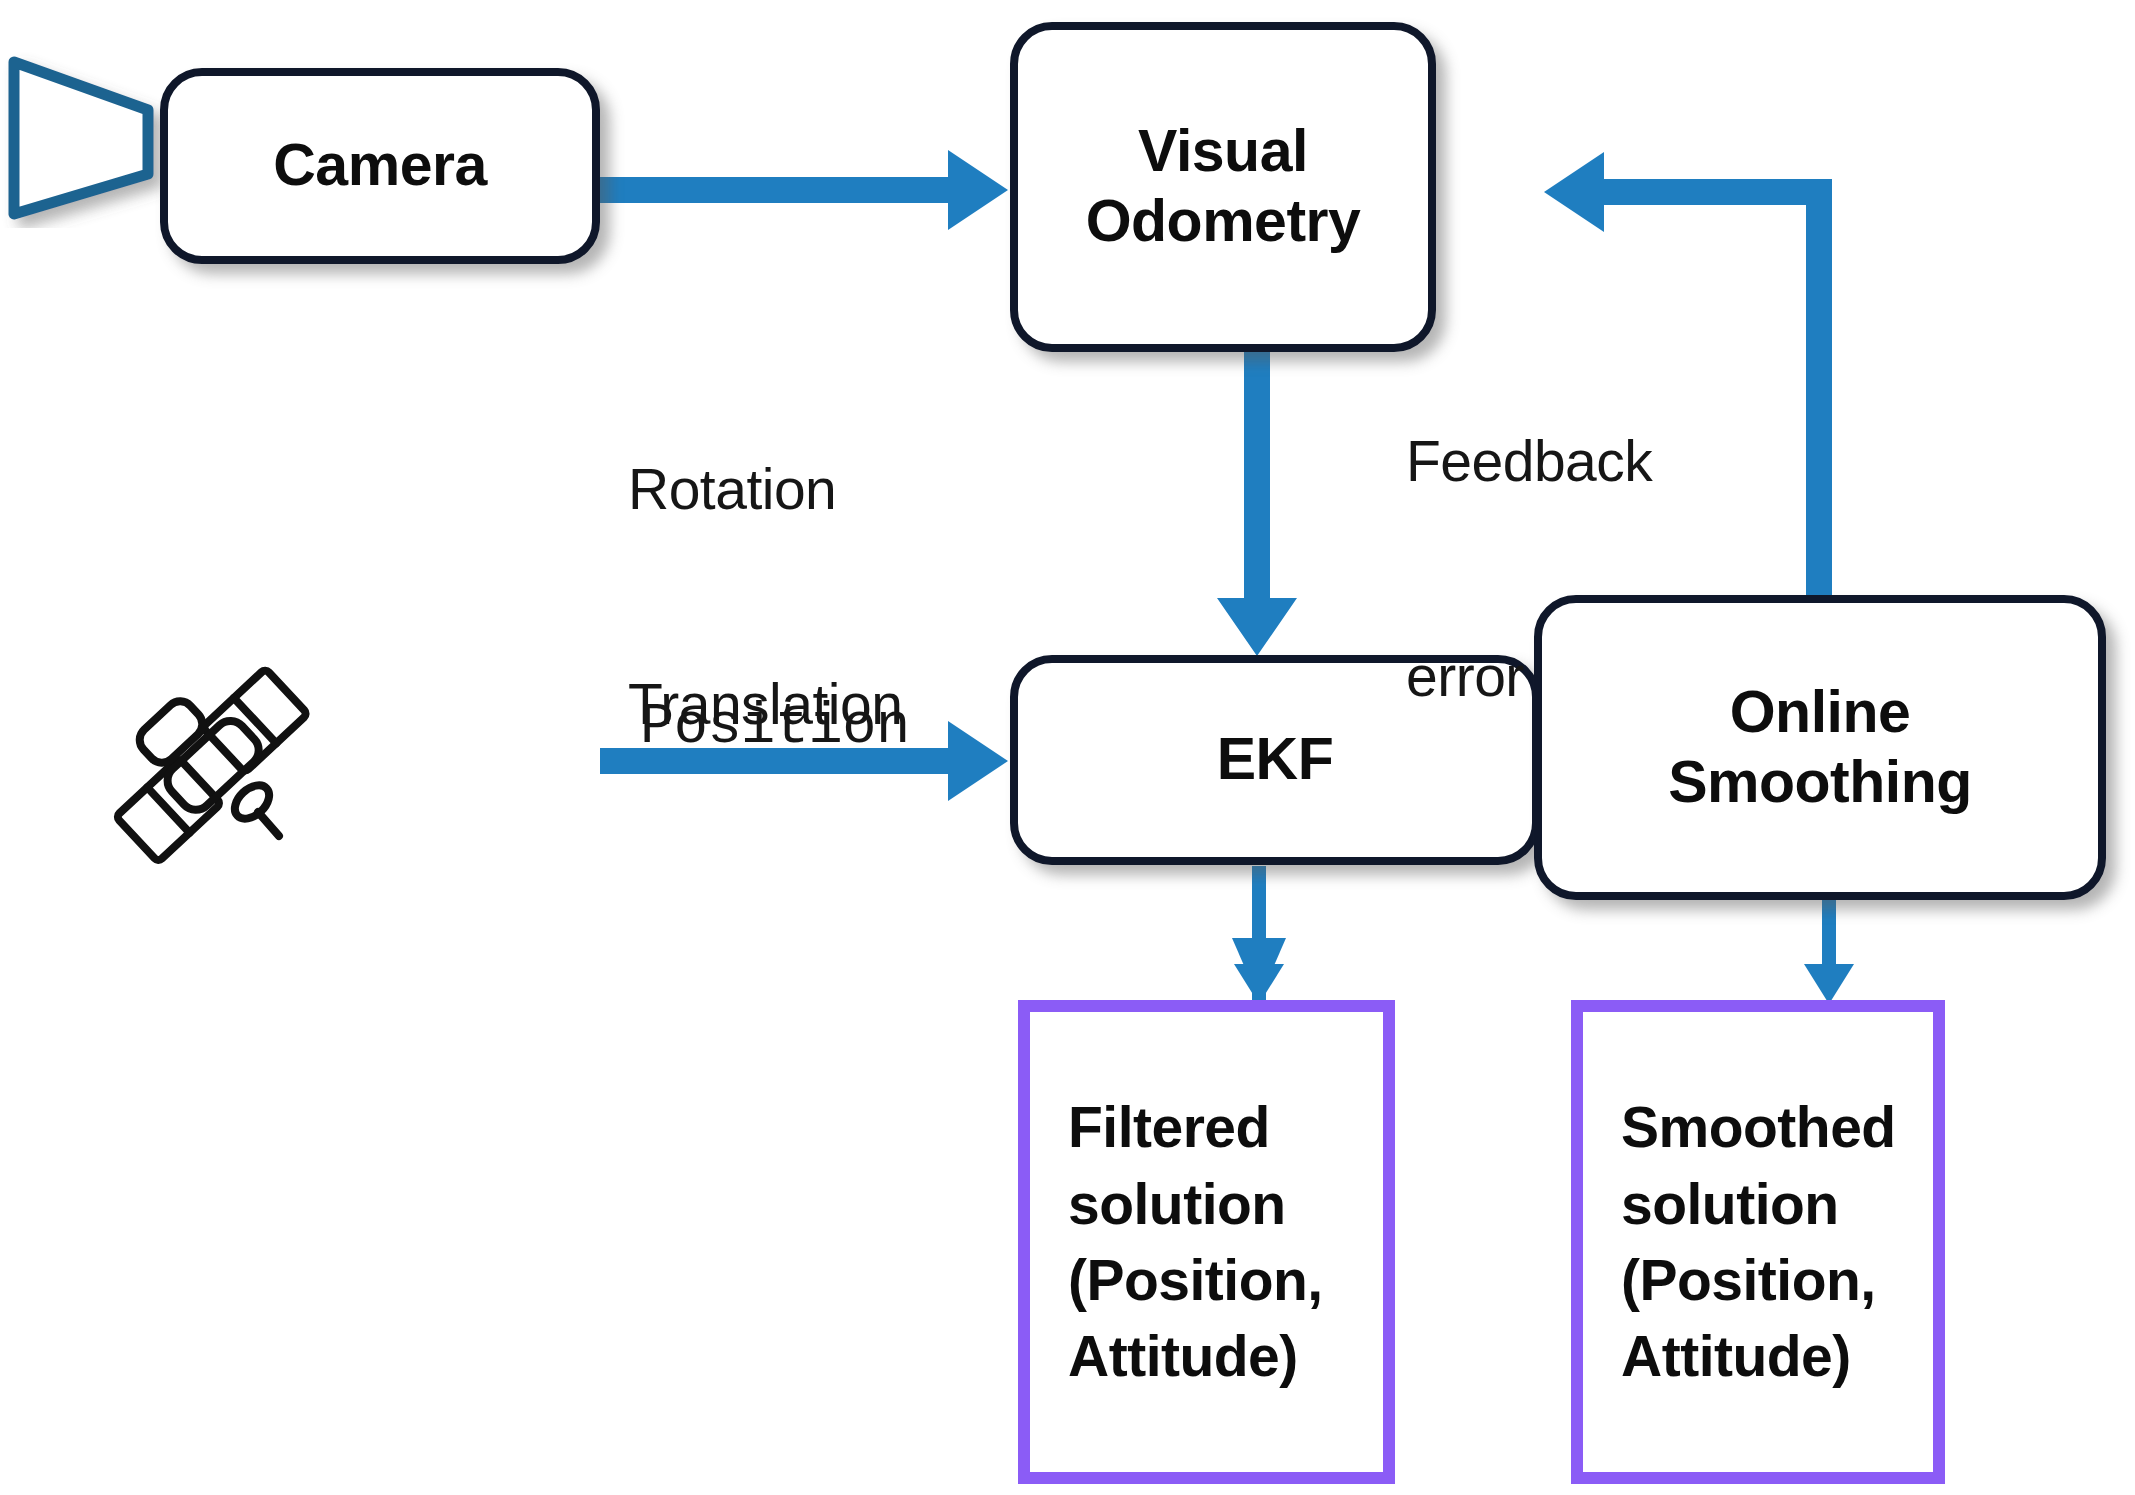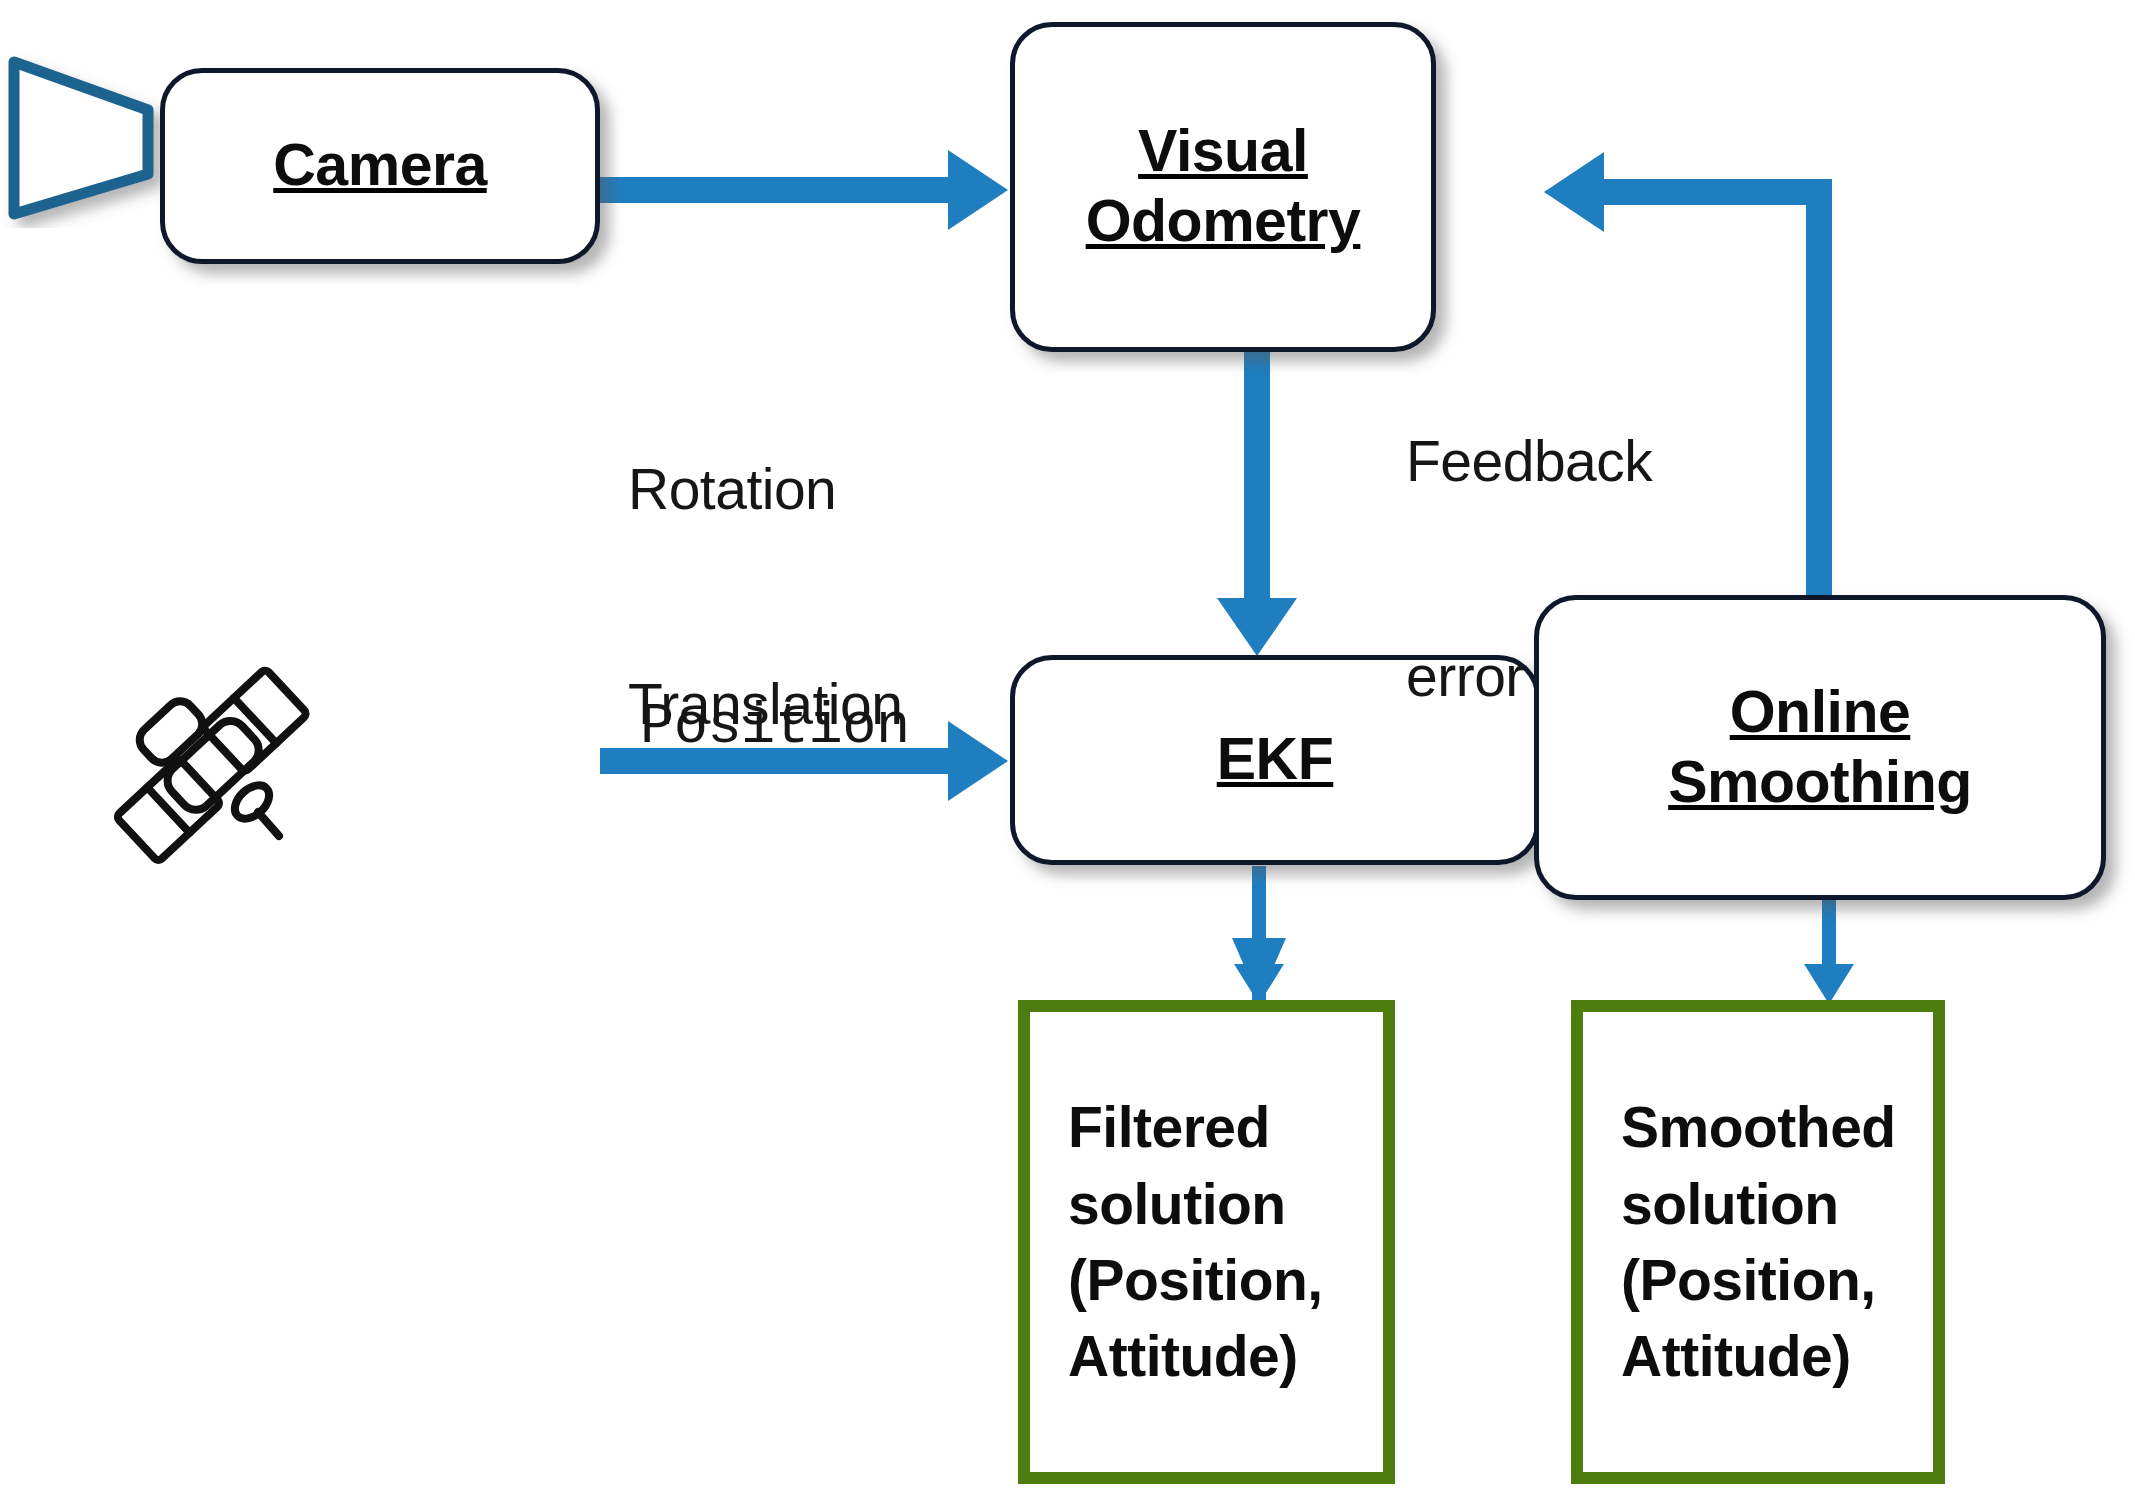--- a/index.html
+++ b/index.html
@@ -28,24 +28,23 @@
   .node {
     position: absolute;
     box-sizing: border-box;
     display: flex;
     align-items: center;
     justify-content: center;
     text-align: center;
     background: #ffffff;
   }
   .rounded {
-    border: 5px solid #0f172a;
+    border: 8px solid #0f172a;
     border-radius: 42px;
     box-shadow: 10px 10px 14px rgba(90,90,90,0.45);
-    text-decoration: underline;
   }
   .node .label {
     font-weight: bold;
     color: #0d0d0d;
     line-height: 1.18;
     letter-spacing: -0.5px;
   }
   
   #camera-node {
     left: 160px; top: 68px; width: 440px; height: 196px;
@@ -74,21 +73,21 @@
   #ekf-node .label { font-size: 59px; }
 
   #smoothing-node {
     left: 1534px; top: 595px; width: 572px; height: 305px;
   }
   #smoothing-node .label { font-size: 59px; }
 
   .output-box {
     position: absolute;
     box-sizing: border-box;
-    border: 12px solid #4d7c0f;
+    border: 12px solid #8b5cf6;
     background: #ffffff;
     display: flex;
     align-items: center;
   }
   .output-box .label {
     font-weight: bold;
     font-size: 57px;
     color: #0d0d0d;
     line-height: 1.34;
     letter-spacing: -0.5px;

